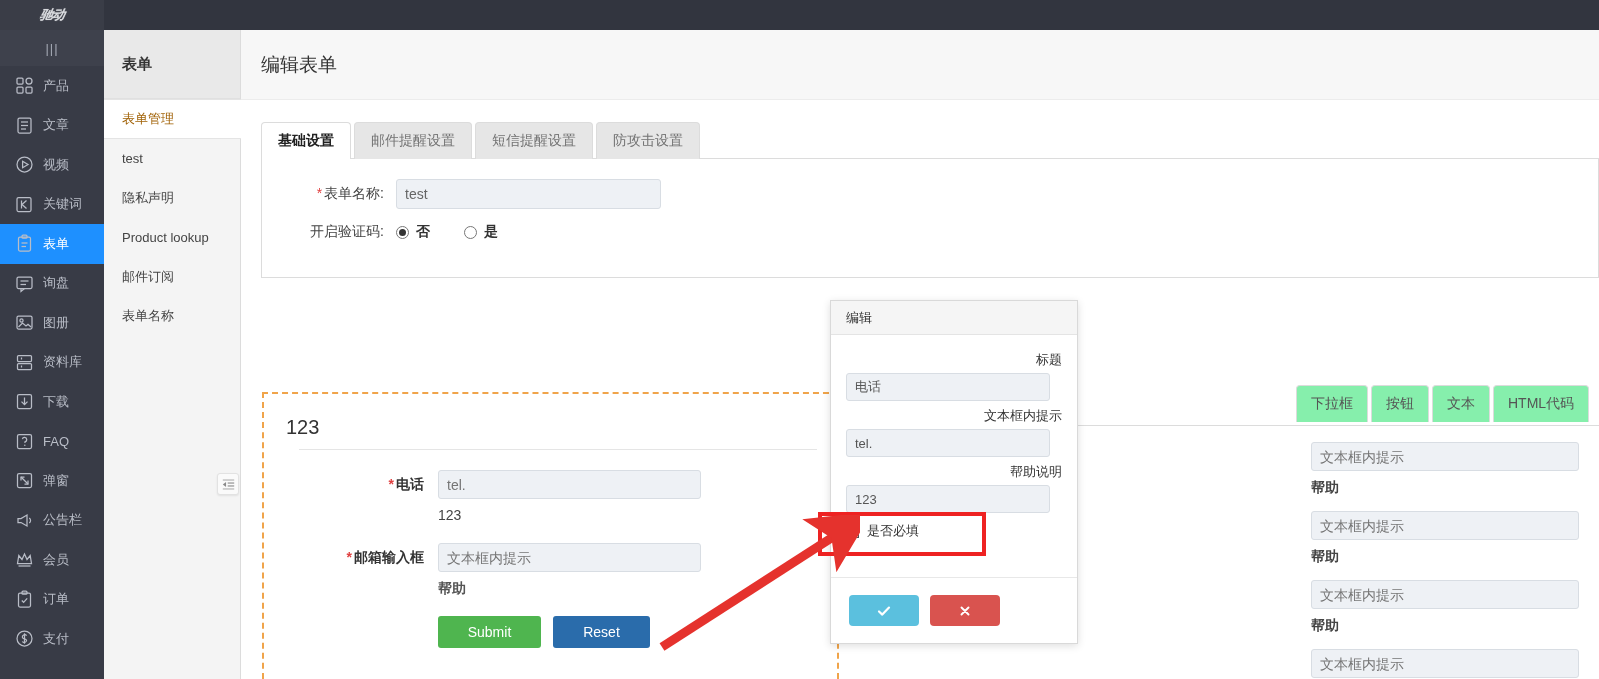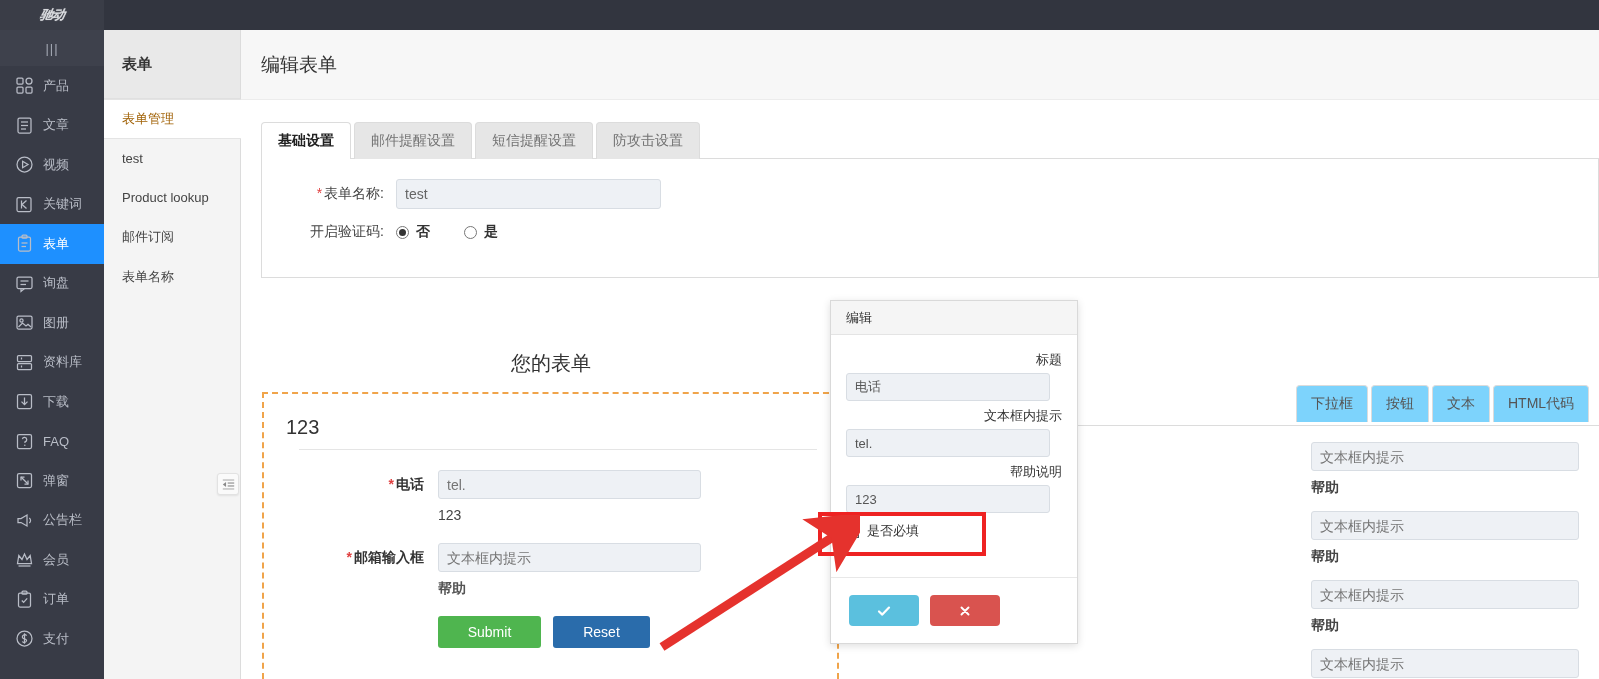--- a/index.html
+++ b/index.html
@@ -178,21 +178,21 @@
     background: #fafafa; border: 1px solid #e2e2e2; border-radius: 3px;
     display: flex; align-items: center; justify-content: center;
     box-shadow: 0 1px 2px rgba(0,0,0,.08);
   }
 
   
   .rpanel { position: absolute; left: 830px; top: 355px; width: 528px; height: 324px; }
   .rtabs { display: flex; align-items: flex-end; padding-left: 0; }
   .rtab {
     padding: 9px 14px; font-size: 14px; color: #555;
-    background: #7dd3fc; border: 1px solid #dcdcdc; border-bottom: none;
+    background: #86efac; border: 1px solid #dcdcdc; border-bottom: none;
     border-radius: 4px 4px 0 0; margin-right: 3px; white-space: nowrap;
   }
   .rtab-line {
     position: absolute; left: 0; top: 40px; width: 528px; height: 1px; background: #dcdcdc;
   }
   .rfield { margin-top: 14px; }
   .rinput {
     width: 268px; height: 29px; border: 1px solid #d8dde3; border-radius: 3px;
     background: #eef1f5; padding: 0 8px; font-size: 14px; color: #a9b0ba;
     font-family: "Liberation Sans", sans-serif;
@@ -418,20 +418,21 @@
           <span class="nav-label">支付</span>
         </div>
       </div>
   </div>
 
   <div class="subnav">
     <div class="subnav-head">表单</div>
     <div id="subnav-list">
         <div class="subnav-item active">表单管理</div>
         <div class="subnav-item">test</div>
+        <div class="subnav-item">隐私声明</div>
         <div class="subnav-item">Product lookup</div>
         <div class="subnav-item">邮件订阅</div>
         <div class="subnav-item">表单名称</div>
       </div>
   </div>
 
   <div class="main">
 
     <div class="page-head">
       <div class="page-title">编辑表单</div>
@@ -465,21 +466,20 @@
                 <span class="radio"></span>
                 <span class="radio-text">是</span>
               </div>
             </div>
         </div>
 
       </div>
     </div>
 
     <div class="preview">
-      <div class="preview-title">您的表单</div>
 
       <div class="dashbox">
         <div class="fp-heading">123</div>
         <div class="fp-divider"></div>
         <div id="preview-fields">
             <div>
               <div class="fp-row">
                 <div class="fp-label"><span class="req">*</span><span>电话</span></div>
                 <input class="fp-input" placeholder="tel." style="">
               </div>

